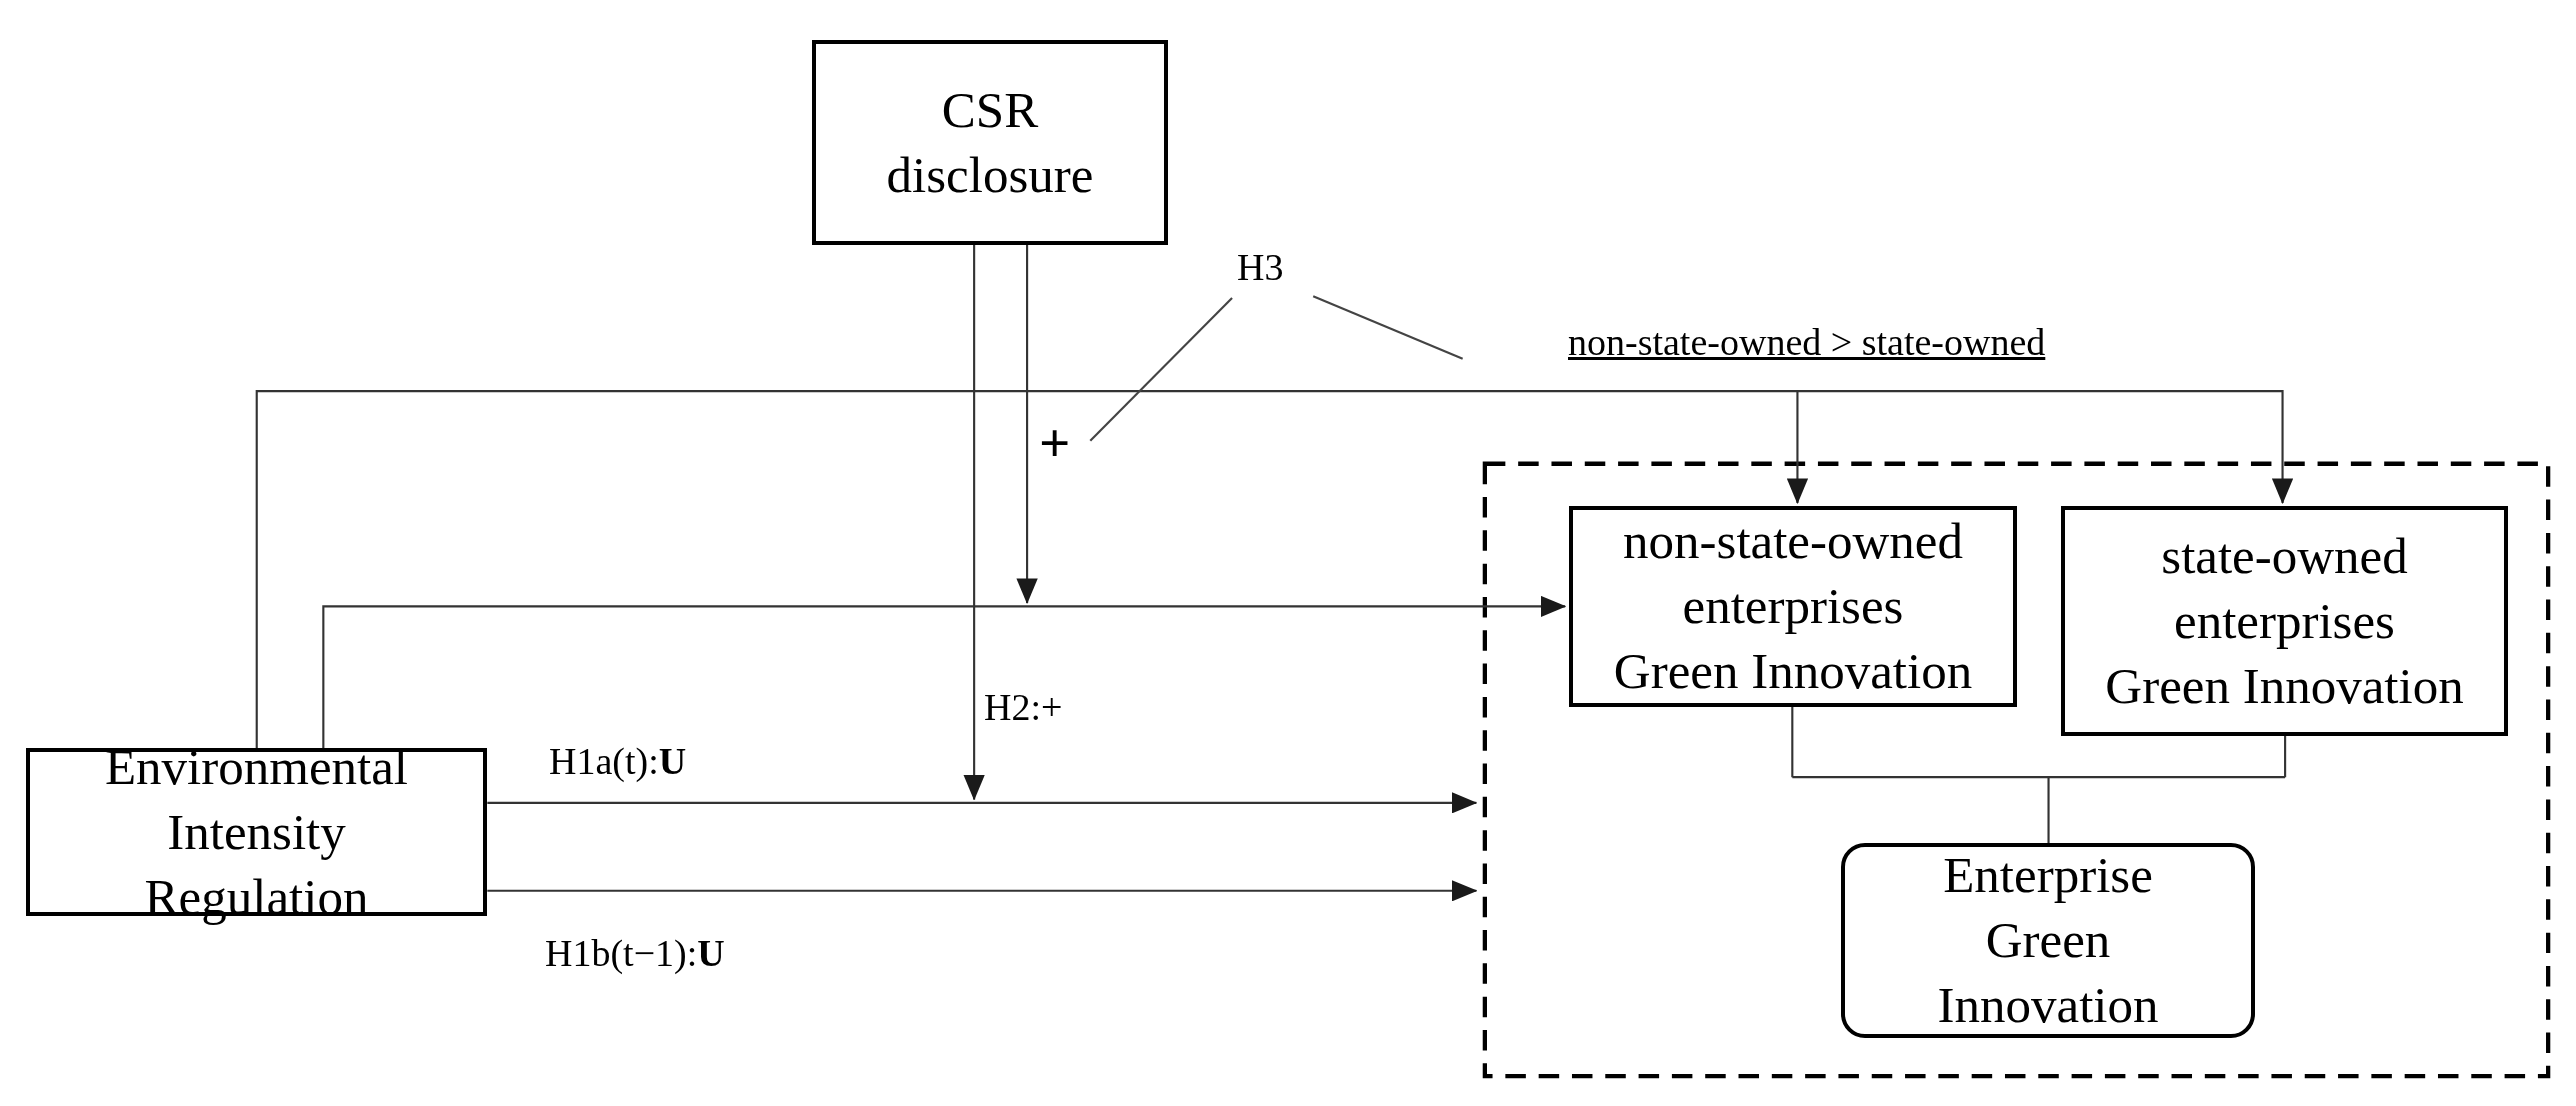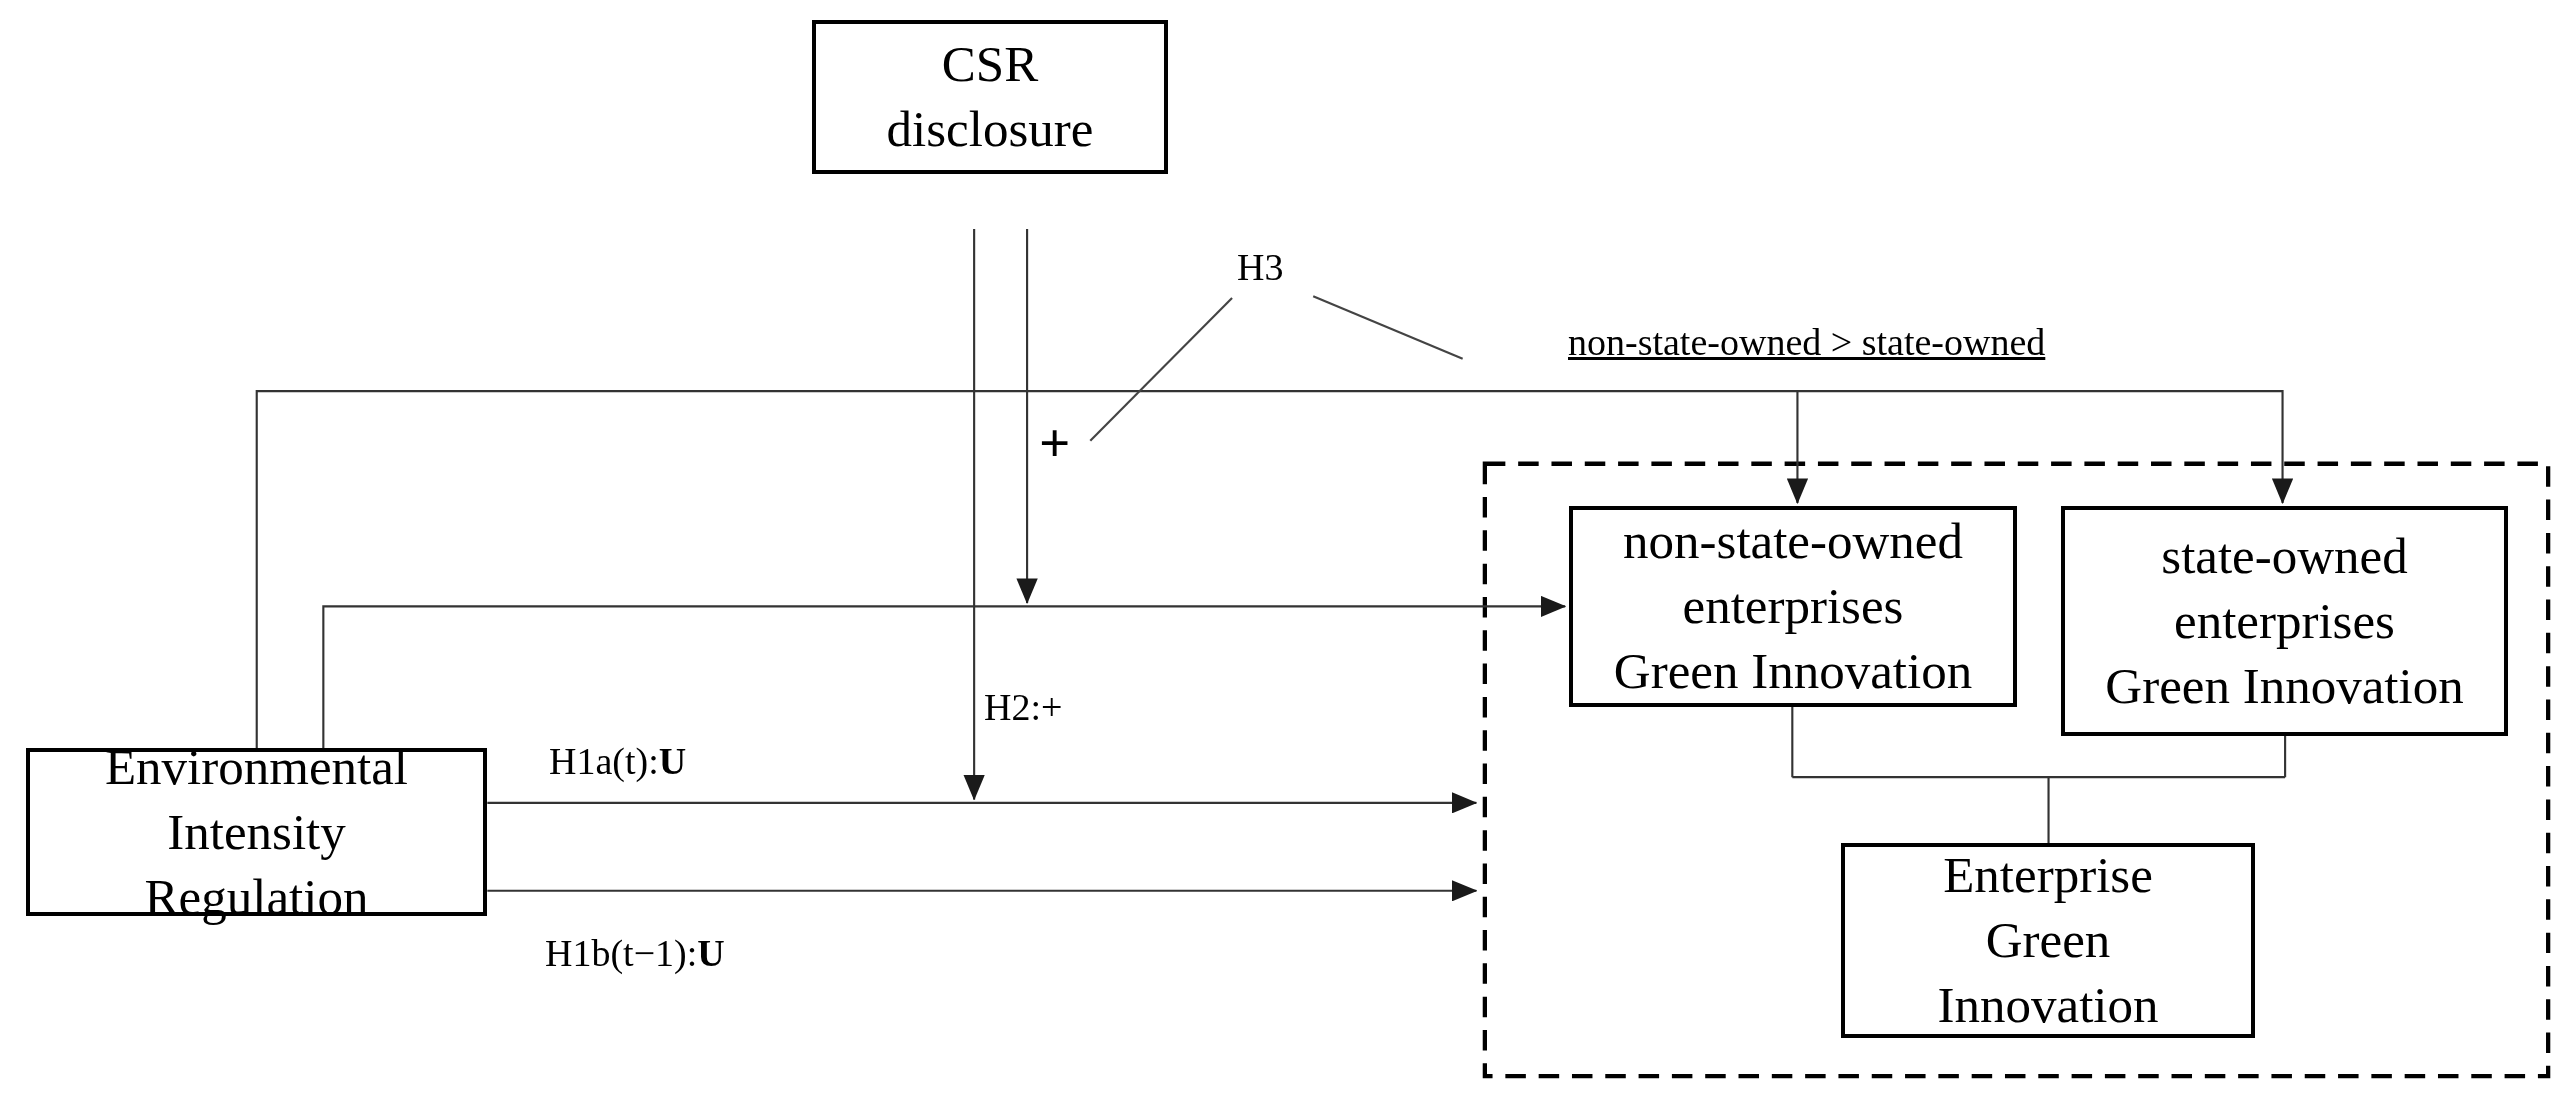--- a/index.html
+++ b/index.html
@@ -45,25 +45,25 @@
     background: #ffffff;
     display: flex;
     flex-direction: column;
     align-items: center;
     justify-content: center;
     text-align: center;
     font-size: 51px;
     line-height: 65px;
     white-space: nowrap;
   }
-  .node-csr        { left: 812px;  top: 20px;  width: 356px; height: 154px; }
+  .node-csr        { left: 812px;  top: 40px;  width: 356px; height: 205px; }
   .node-env        { left: 26px;   top: 748px; width: 461px; height: 168px; }
   .node-nonstate   { left: 1569px; top: 506px; width: 448px; height: 201px; }
   .node-state      { left: 2061px; top: 506px; width: 447px; height: 230px; }
-  .node-enterprise { left: 1841px; top: 843px; width: 414px; height: 195px; }
+  .node-enterprise { left: 1841px; top: 843px; width: 414px; height: 195px; border-radius: 24px; }
   .anno {
     position: absolute;
     font-size: 38px;
     line-height: 1;
     white-space: nowrap;
   }
   .anno-h3    { left: 1237px; top: 248px; }
   .anno-plus  { left: 1039px; top: 415px; font-size: 55px; font-weight: bold; }
   .anno-own   { left: 1568px; top: 323px; text-decoration: underline; }
   .anno-h2    { left: 984px; top: 688px; }

